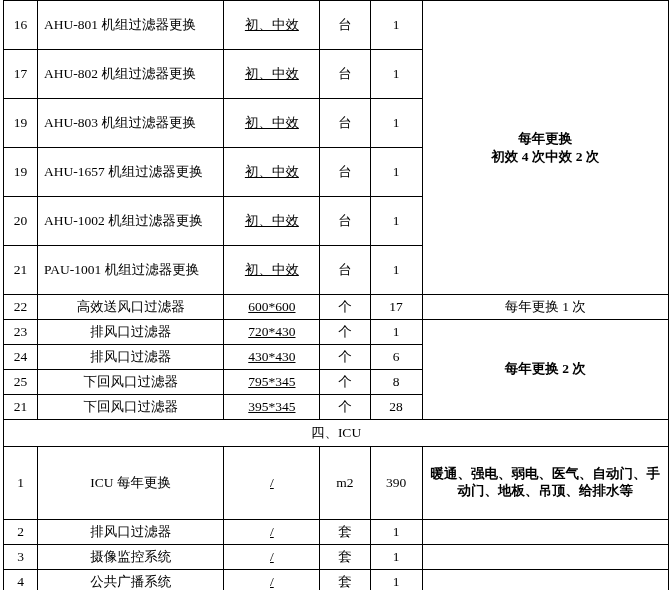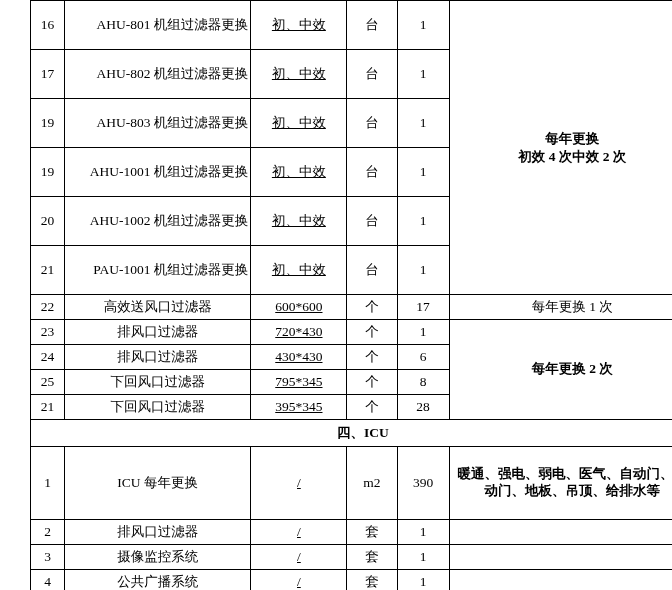--- a/index.html
+++ b/index.html
@@ -12,21 +12,20 @@
     height: 590px;
     font-family: "Liberation Serif", "DejaVu Serif", serif;
     color: #000000;
     overflow: hidden;
   }
   .sheet {
     position: relative;
     width: 672px;
     height: 419px;
     box-sizing: border-box;
-    padding-left: 27px;
   }
   table.maintab {
     border-collapse: collapse;
     width: 666px;
     margin-left: 3px;
     table-layout: fixed;
   }
   table.maintab td {
     border: 1px solid #000000;
     font-size: 13.5px;
@@ -39,27 +38,27 @@
   }
   
   .c-no     { width: 34px; }
   .c-name   { width: 186px; }
   .c-spec   { width: 96px; }
   .c-unit   { width: 50px; }
   .c-qty    { width: 52px; }
   .c-note   { width: 246px; }
 
   .nm { text-align: center; }
-  .nm.lefty { text-align: right; padding-left: 6px; }
+  .nm.lefty { text-align: left; padding-left: 6px; }
   .spec { text-align: left; padding-left: 6px; text-decoration: underline; }
   .note-cell { text-align: center; padding: 2px 6px; font-weight: bold; }
   .note-right { text-align: right; padding-right: 6px; }
   .tall { height: 46px; }
   .short { height: 22px; }
-  .sec-title { height: 24px; font-weight: bold; }
+  .sec-title { height: 24px; font-weight: normal; }
   .icu-row td { height: 70px; }
   .lat-eng { font-family: "Liberation Serif", "DejaVu Serif", serif; }
   .note-lines { display: block; line-height: 1.3; }
 </style>
 </head>
 <body>
 
 <div class="sheet">
   <table class="maintab">
     <colgroup>
@@ -95,21 +94,21 @@
       <tr>
         <td class="tall">19</td>
         <td class="tall nm lefty lat-eng">AHU-803 机组过滤器更换</td>
         <td class="tall spec">初、中效</td>
         <td class="tall">台</td>
         <td class="tall">1</td>
       </tr>
 
       <tr>
         <td class="tall">19</td>
-        <td class="tall nm lefty lat-eng">AHU-1001 机组过滤器更换</td>
+        <td class="tall nm lefty lat-eng">AHU-1657 机组过滤器更换</td>
         <td class="tall spec">初、中效</td>
         <td class="tall">台</td>
         <td class="tall">1</td>
       </tr>
 
       <tr>
         <td class="tall">20</td>
         <td class="tall nm lefty lat-eng">AHU-1002 机组过滤器更换</td>
         <td class="tall spec">初、中效</td>
         <td class="tall">台</td>

